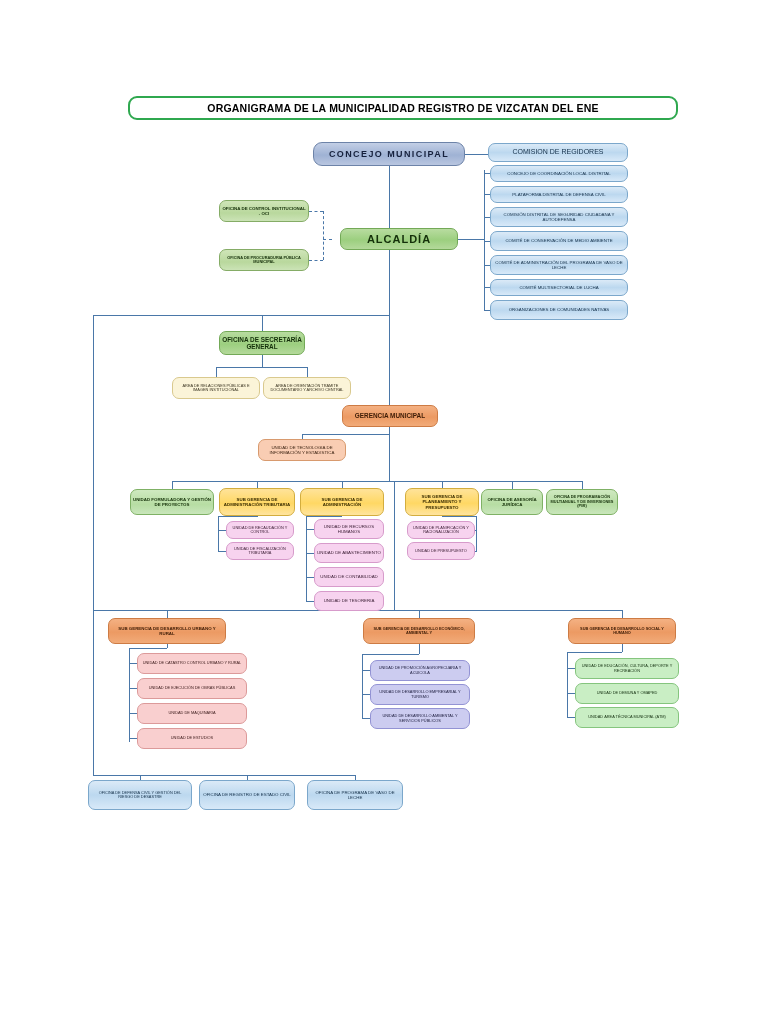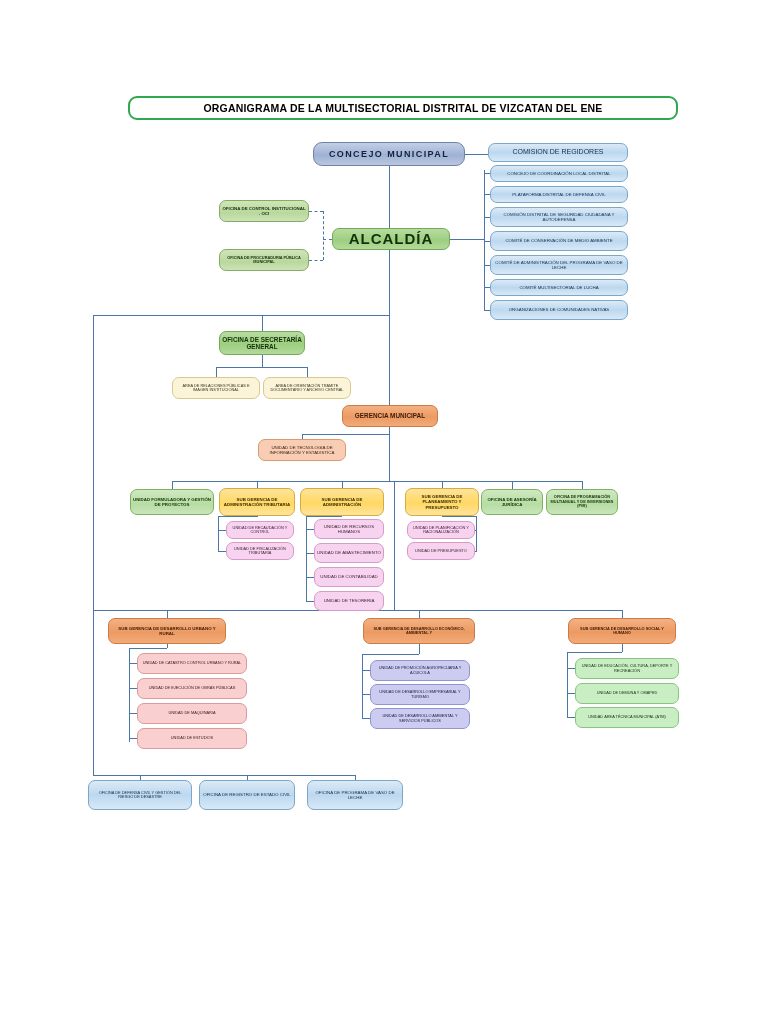--- a/index.html
+++ b/index.html
@@ -117,21 +117,21 @@
   }
   .v-greengrey {
     background: linear-gradient(180deg,#cfe5b8 0%, #b9d89d 60%, #cbe3b6 100%);
     border: 1px solid #85ac66;
     font-weight: bold;
     color: #16300b;
   }
 
   
   .fs-title { font-size: 10.5px; }
-  .fs-xl  { font-size: 15px; }
+  .fs-xl  { font-size: 11px; margin-left: 8px; }
   .fs-lg  { font-size: 9px; }
   .fs-md  { font-size: 6.4px; font-weight: bold; }
   .fs-sm  { font-size: 5.2px; }
   .fs-xs  { font-size: 4.4px; }
   .fs-xxs { font-size: 3.9px; }
 
   
   .ln {
     position: absolute;
     background: #4a77a8;
@@ -151,21 +151,21 @@
     border-top: 1px dashed #4a77a8;
     height: 0;
   }
 </style>
 </head>
 <body>
 
 <div id="canvas">
 
   <div class="node v-title fs-title" style="left:128px; top:96px; width:550px; height:24px;">
-    <span>ORGANIGRAMA DE LA MULTISECTORIAL DISTRITAL DE VIZCATAN DEL ENE</span>
+    <span>ORGANIGRAMA DE LA MUNICIPALIDAD REGISTRO DE VIZCATAN DEL ENE</span>
   </div>
 
   <div class="node v-concejo fs-lg" style="left:313px; top:142px; width:152px; height:24px;">
     <span>CONCEJO MUNICIPAL</span>
   </div>
 
   <div class="node v-blue fs-sm" style="left:488px; top:143px; width:140px; height:19px;">
     <span style="font-size:7px;">COMISION DE REGIDORES</span>
   </div>
 

